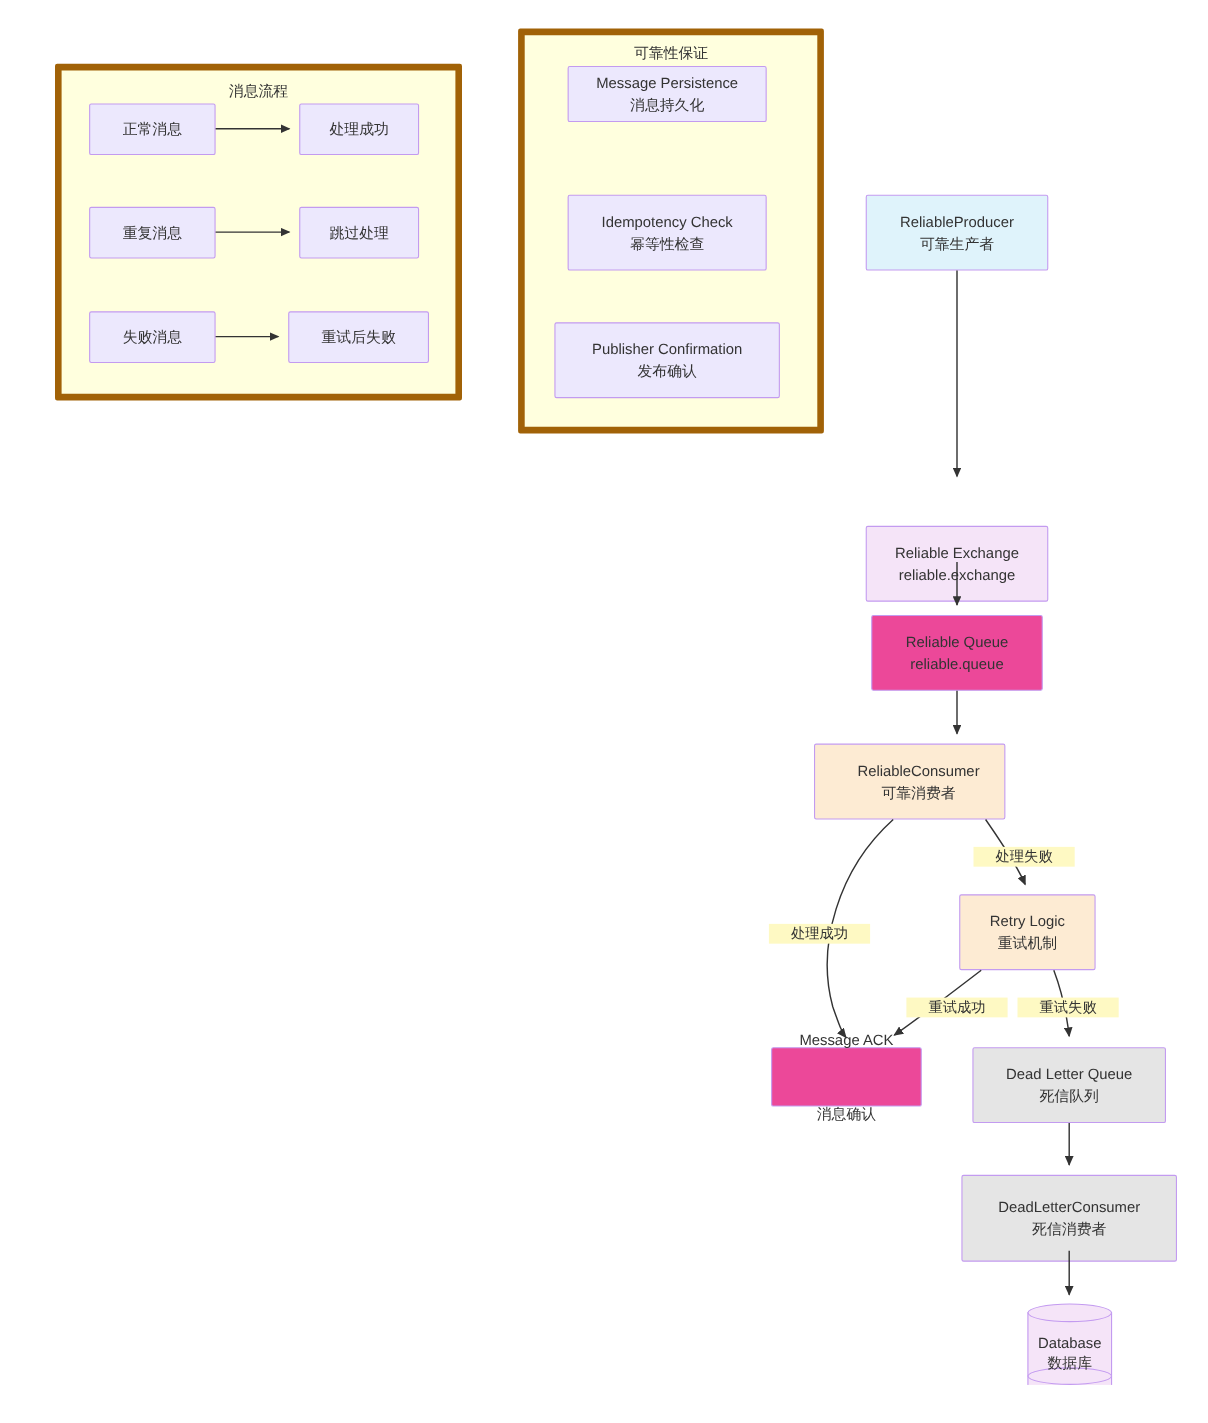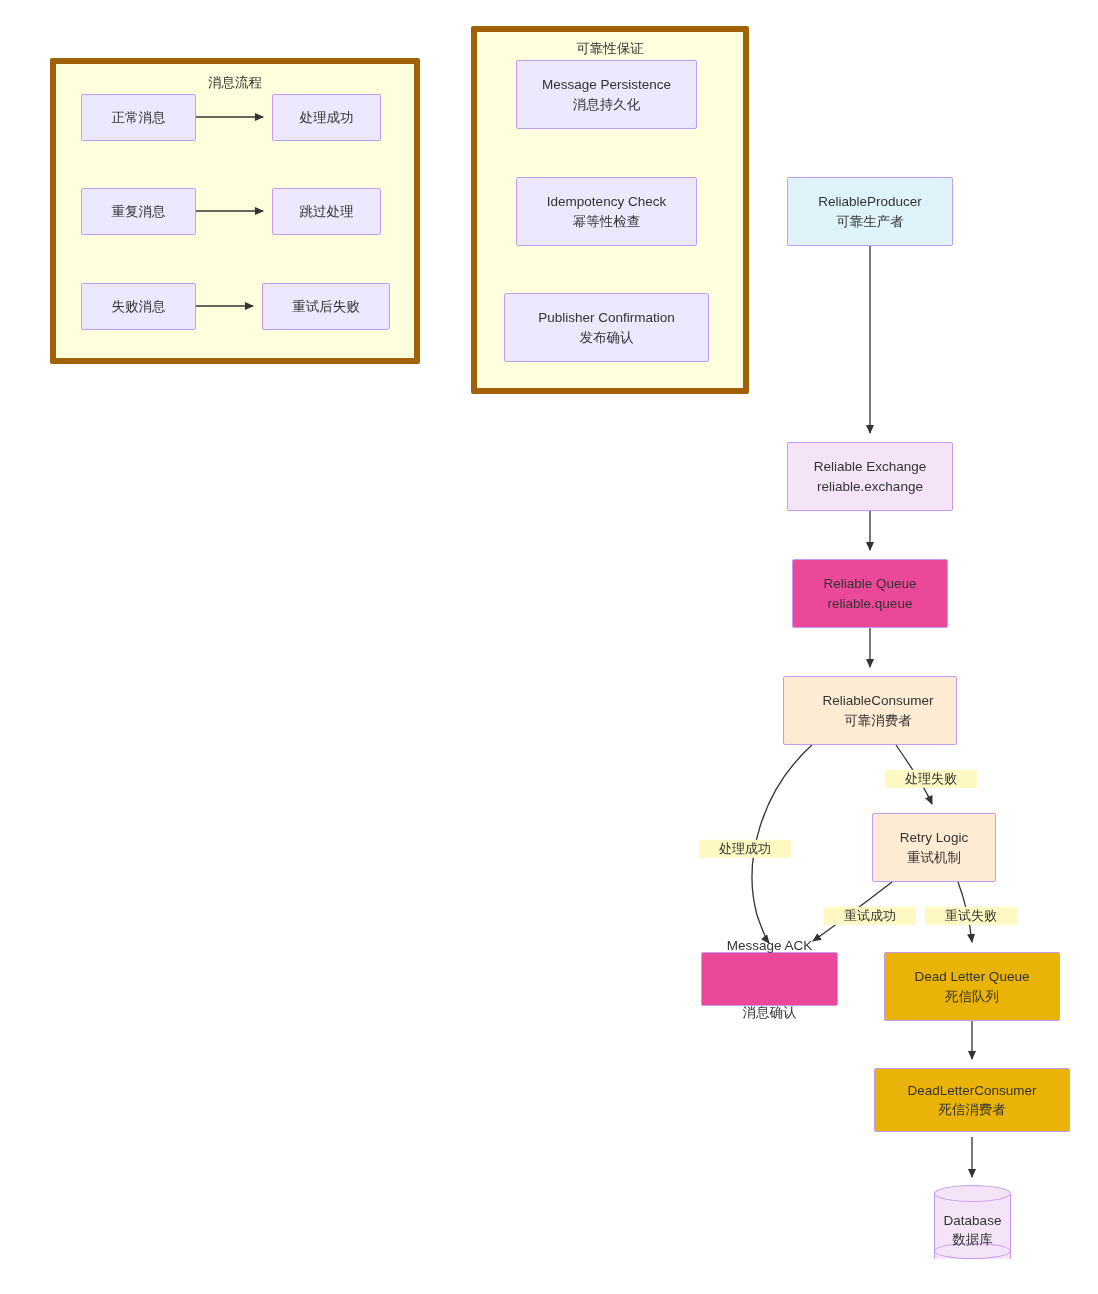--- a/index.html
+++ b/index.html
@@ -18,24 +18,24 @@
 
   .node{position:absolute;box-sizing:border-box;
         border:1px solid #c39bf0;border-radius:2px;
         display:flex;flex-direction:column;align-items:center;
         justify-content:center;font-size:13.5px;color:#333333;
         line-height:1.42;text-align:center;}
   .node .l2{display:block;}
 
   .n-lav{background:#ece8fd;}
   .n-cyan{background:#dff3fb;}
-  .n-violet{background:#f5e4f8;}
+  .n-violet{background:#f5e4f8;margin-top:36px;}
   .n-green{background:#ec4899;}
   .n-orange{background:#fdebd3;}
-  .n-pink{background:#eab308;}
+  .n-pink{background:#e5e5e5;}
 
   .cyl{position:absolute;}
   .cyl .body{position:absolute;left:0;right:0;box-sizing:border-box;
              background:#f5e4f8;border-left:1px solid #c39bf0;
              border-right:1px solid #c39bf0;border-bottom:none;}
   .cyl .botcap{position:absolute;left:0;right:0;box-sizing:border-box;
                border:1px solid #c39bf0;border-radius:50%;
                background:#f5e4f8;}
   .cyl .topcap{position:absolute;left:0;right:0;box-sizing:border-box;
                border:1px solid #c39bf0;border-radius:50%;
@@ -74,21 +74,21 @@
     <span>失败消息</span>
   </div>
   <div class="node n-lav" style="left:262px;top:283px;width:128px;height:47px;">
     <span>重试后失败</span>
   </div>
 
   <div class="subgraph" style="left:471px;top:26px;width:278px;height:368px;">
     <div class="sg-title" style="top:8px;">可靠性保证</div>
   </div>
 
-  <div class="node n-lav" style="left:516px;top:60px;width:181px;height:69px;">
+  <div class="node n-lav" style="left:516px;top:60px;width:181px;height:51px;">
     <span>Message Persistence</span>
     <span class="l2">消息持久化</span>
   </div>
   <div class="node n-lav" style="left:516px;top:177px;width:181px;height:69px;">
     <span>Idempotency Check</span>
     <span class="l2">幂等性检查</span>
   </div>
   <div class="node n-lav" style="left:504px;top:293px;width:205px;height:69px;align-items:center;">
     <span>Publisher Confirmation</span>
     <span class="l2">发布确认</span>
@@ -102,41 +102,41 @@
   <div class="node n-violet" style="left:787px;top:442px;width:166px;height:69px;">
     <span>Reliable Exchange</span>
     <span class="l2">reliable.exchange</span>
   </div>
 
   <div class="node n-green" style="left:792px;top:559px;width:156px;height:69px;">
     <span>Reliable Queue</span>
     <span class="l2">reliable.queue</span>
   </div>
 
-  <div class="node n-orange" style="left:783px;top:676px;width:174px;height:69px;padding-left:16px;">
+  <div class="node n-orange" style="left:740px;top:676px;width:174px;height:69px;padding-left:16px;">
     <span>ReliableConsumer</span>
     <span class="l2">可靠消费者</span>
   </div>
 
   <div class="node n-orange" style="left:872px;top:813px;width:124px;height:69px;">
     <span>Retry Logic</span>
     <span class="l2">重试机制</span>
   </div>
 
   <div class="node n-green" style="left:701px;top:952px;width:137px;height:54px;gap:48px;">
     <span>Message ACK</span>
     <span class="l2">消息确认</span>
   </div>
 
   <div class="node n-pink" style="left:884px;top:952px;width:176px;height:69px;">
     <span>Dead Letter Queue</span>
     <span class="l2">死信队列</span>
   </div>
 
-  <div class="node n-pink" style="left:874px;top:1068px;width:196px;height:64px;">
+  <div class="node n-pink" style="left:874px;top:1068px;width:196px;height:79px;">
     <span>DeadLetterConsumer</span>
     <span class="l2">死信消费者</span>
   </div>
 
   <div class="cyl" style="left:934px;top:1185px;width:77px;height:84px;">
     <div class="body" style="top:8px;height:66px;"></div>
     <div class="botcap" style="top:58px;height:16px;"></div>
     <div class="topcap" style="top:0px;height:17px;"></div>
     <div class="txt" style="top:26px;">Database</div>
     <div class="txt" style="top:45px;">数据库</div>

